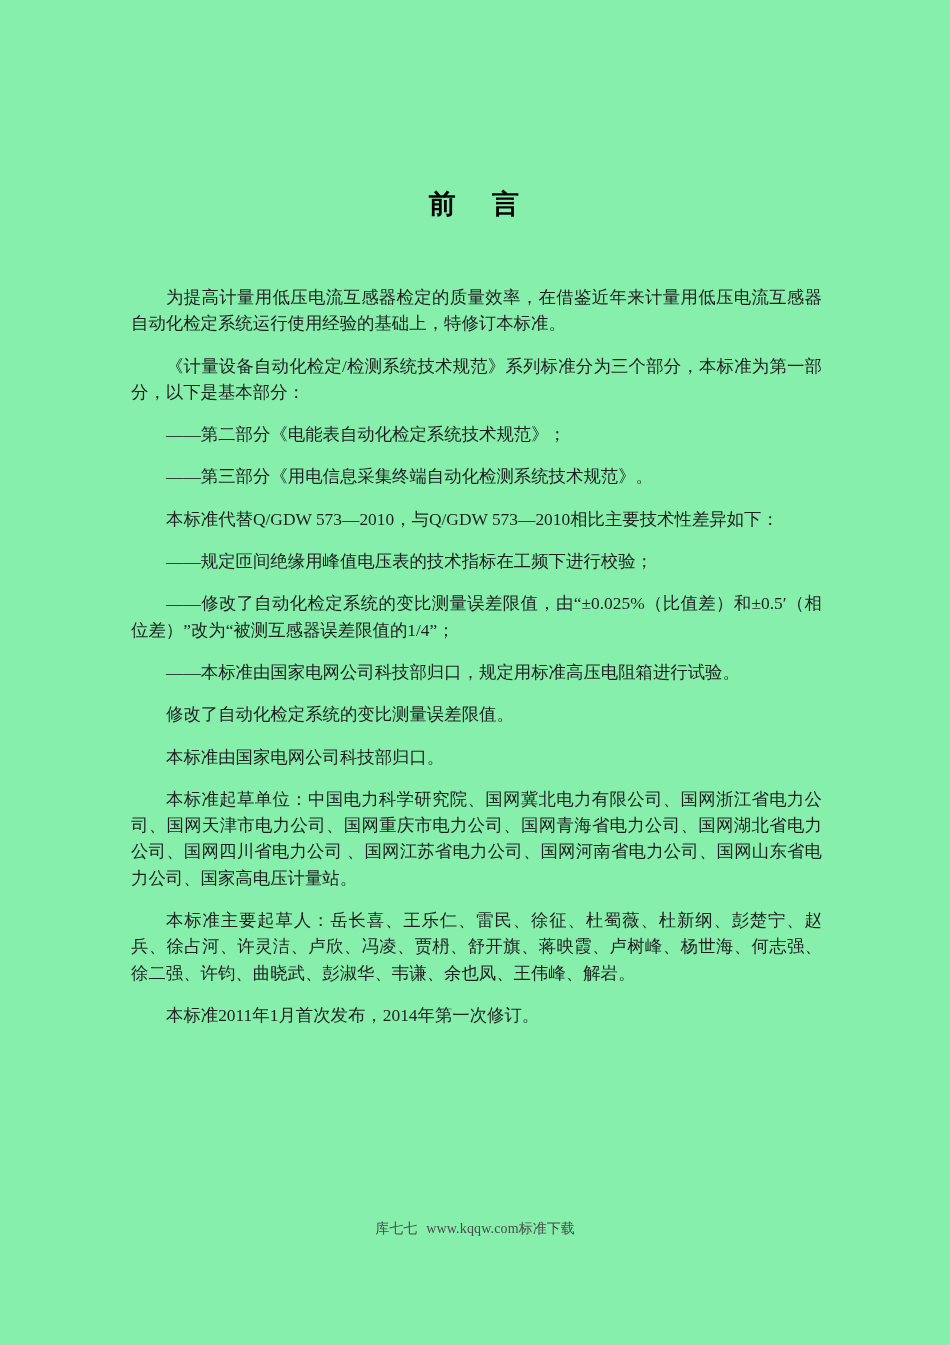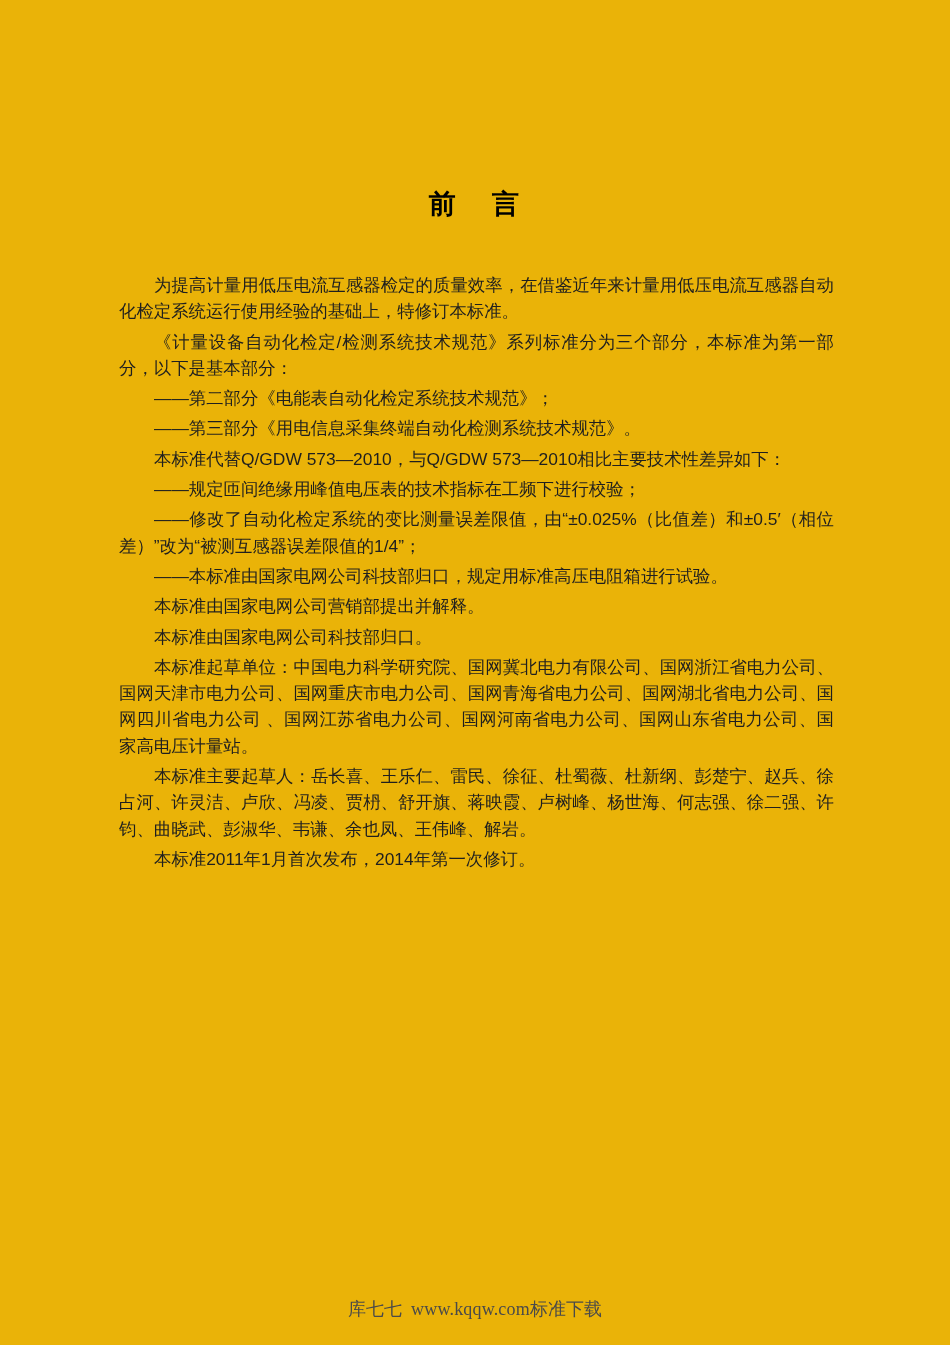--- a/index.html
+++ b/index.html
@@ -15,21 +15,21 @@
     position: relative;
     overflow: hidden;
   }
 
   .page {
     position: absolute;
     left: 0;
     top: 0;
     width: 950px;
     height: 1345px;
-    background: #eab308;
+    background: #86efac;
   }
 
   
   .doc-title {
     position: absolute;
     left: 0;
     top: 186px;
     width: 950px;
     text-align: center;
     font-size: 27px;
@@ -45,47 +45,47 @@
 
   
   .body-block {
     position: absolute;
     left: 115px;
     top: 268px;
     width: 723px;
   }
 
   p.para {
-    margin: 4px;
+    margin: 16px;
     font-size: 17.4px;
     line-height: 26.3px;
     text-align: justify;
     text-justify: inter-ideograph;
     color: #1f1f1f;
-    font-family: Liberation Sans, sans-serif;
+    font-family: Liberation Serif, serif;
   }
 
   
   p.indent2 {
     text-indent: 35px;
   }
 
   
   p.dash {
     text-indent: 35px;
   }
 
   
   .footer {
     position: absolute;
     left: 0;
-    top: 1297px;
+    top: 1220px;
     width: 950px;
     text-align: center;
-    font-size: 18px;
+    font-size: 14px;
     color: #4a4a4a;
     font-family: "Liberation Serif", "DejaVu Serif", serif;
   }
   .footer .site {
     font-family: "Liberation Serif", "DejaVu Serif", serif;
     letter-spacing: 0.01em;
   }
   .footer .sp {
     display: inline-block;
     width: 9px;
@@ -113,21 +113,21 @@
 
     <p class="para indent2">本标准代替Q/GDW 573—2010，与Q/GDW 573—2010相比主要技术性差异如下：</p>
 
 
     <p class="para dash">——规定匝间绝缘用峰值电压表的技术指标在工频下进行校验；</p>
 
     <p class="para dash">——修改了自动化检定系统的变比测量误差限值，由“±0.025%（比值差）和±0.5′（相位差）”改为“被测互感器误差限值的1/4”；</p>
 
     <p class="para dash">——本标准由国家电网公司科技部归口，规定用标准高压电阻箱进行试验。</p>
 
-    <p class="para indent2">本标准由国家电网公司营销部提出并解释。</p>
+    <p class="para indent2">修改了自动化检定系统的变比测量误差限值。</p>
 
     <p class="para indent2">本标准由国家电网公司科技部归口。</p>
 
     <p class="para indent2">本标准起草单位：中国电力科学研究院、国网冀北电力有限公司、国网浙江省电力公司、国网天津市电力公司、国网重庆市电力公司、国网青海省电力公司、国网湖北省电力公司、国网四川省电力公司 、国网江苏省电力公司、国网河南省电力公司、国网山东省电力公司、国家高电压计量站。</p>
 
     <p class="para indent2">本标准主要起草人：岳长喜、王乐仁、雷民、徐征、杜蜀薇、杜新纲、彭楚宁、赵兵、徐占河、许灵洁、卢欣、冯凌、贾枬、舒开旗、蒋映霞、卢树峰、杨世海、何志强、徐二强、许钧、曲晓武、彭淑华、韦谦、余也凤、王伟峰、解岩。</p>
 
     <p class="para indent2">本标准2011年1月首次发布，2014年第一次修订。</p>
 
   </div>

